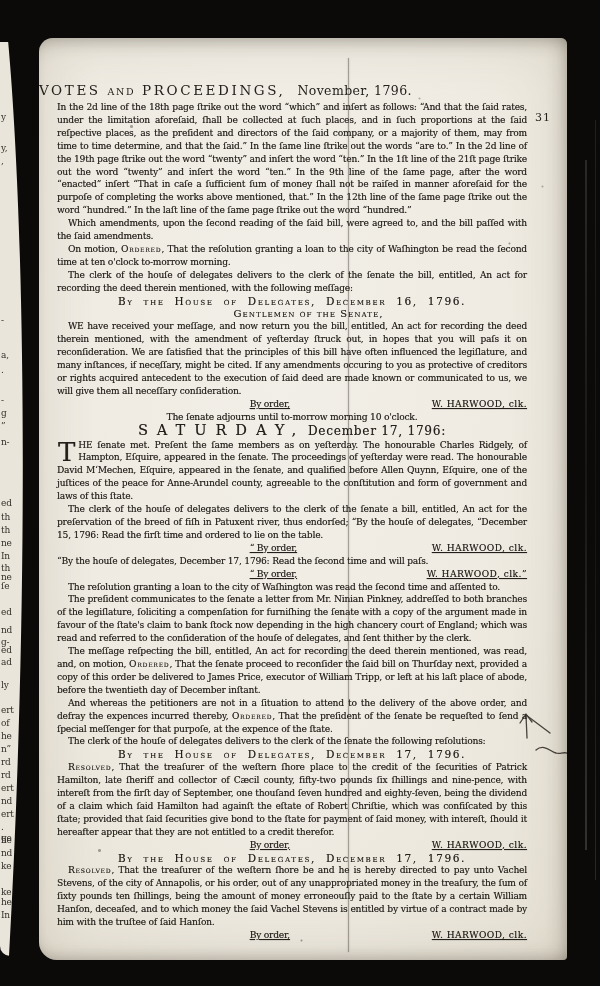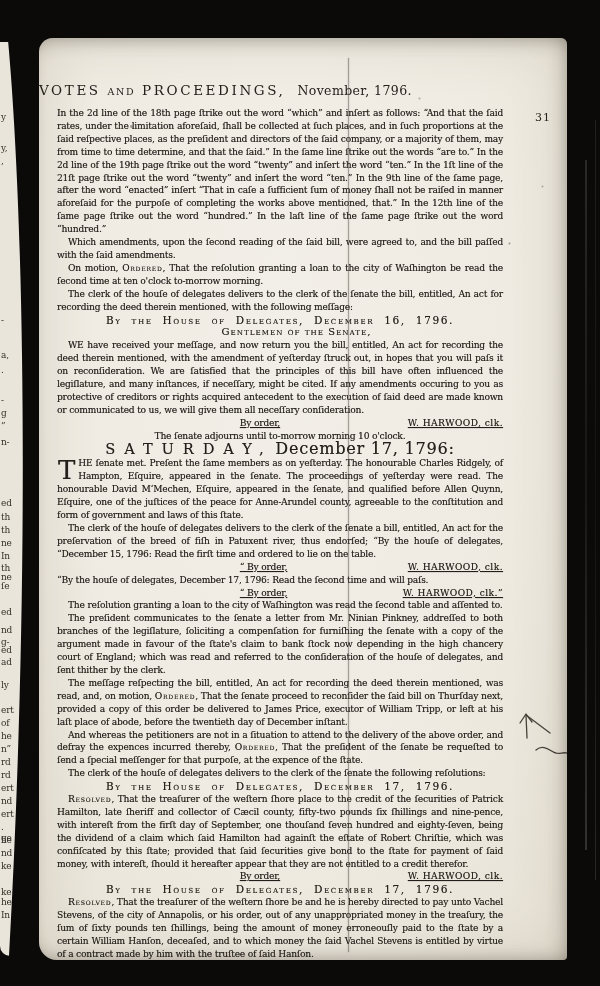--- a/index.html
+++ b/index.html
@@ -39,40 +39,40 @@
   .rh-title{
     position:absolute;left:0;right:46px;
     font-size:13.5px;letter-spacing:2.6px;white-space:nowrap;
   }
   .rh-title .and{font-size:9.5px;letter-spacing:1.6px;}
   .rh-title .rh-date{font-size:12.5px;letter-spacing:0.4px;margin-left:5px;}
   .rh-page{position:absolute;right:16px;top:2px;font-size:11px;letter-spacing:1px;margin-top:27px;}
 
   
   #content{
-    margin-top:8px;padding-left:18px;padding-right:64px;
+    margin-top:2px;padding-left:18px;padding-right:40px;
     font-size:9px;line-height:12.9px;letter-spacing:-0.15px;
     text-align:justify;color:#221f1a;
     text-shadow:0.2px 0.2px 0.3px rgba(35,30,25,.55);
   }
   #content p{margin:0;}
   p.ind{text-indent:11px;}
   .dateline{
     text-align:center;font-variant:small-caps;
     letter-spacing:1.7px;word-spacing:5px;font-size:10.4px;margin:1px 0;
   }
   .salutation{font-variant:small-caps;letter-spacing:1.1px;font-size:10px;text-indent:33px;text-align:center;}
   .sc{font-variant:small-caps;letter-spacing:0.8px;}
   .byorder{display:flex;text-decoration:underline;}
   .byorder .bo-label{margin-left:41%;white-space:nowrap;}
   .byorder .bo-sig{margin-left:auto;letter-spacing:0.5px;white-space:nowrap;}
   .center{text-align:center;}
   .heading{text-align:center;margin:12px 0 8px;white-space:nowrap;}
   .heading .spaced{font-size:14.5px;letter-spacing:9px;}
-  .heading .rest{font-size:16px;letter-spacing:0.8px;}
+  .heading .rest{font-size:12px;letter-spacing:0.8px;}
   .drop .initial{float:left;font-size:26px;line-height:22px;padding:2px 3px 0 1px;}
 
   
   .crease{
     position:absolute;left:309px;top:20px;height:894px;width:1px;
     background:rgba(70,64,55,.45);
     box-shadow:0 0 2px rgba(70,64,55,.35);
   }
   .ink-mark{position:absolute;left:0;top:0;pointer-events:none;}
   .specks{position:absolute;left:0;top:0;width:1px;height:1px;border-radius:50%;
@@ -174,21 +174,21 @@
         <p class="body ind">The clerk of the houſe of delegates delivers to the clerk of the ſenate a bill, entitled, An act for the preſervation of the breed of fiſh in Patuxent river, thus endorſed; “By the houſe of delegates, “December 15, 1796: Read the firſt time and ordered to lie on the table.</p>
         <p class="byorder">
           <span class="bo-label">“ By order,</span>
           <span class="bo-sig">W. HARWOOD, clk.</span>
         </p>
         <p class="body">“By the houſe of delegates, December 17, 1796: Read the ſecond time and will paſs.</p>
         <p class="byorder">
           <span class="bo-label">“ By order,</span>
           <span class="bo-sig">W. HARWOOD, clk.”</span>
         </p>
-        <p class="body ind">The reſolution granting a loan to the city of Waſhington was read the ſecond table and aſſented to.</p>
+        <p class="body ind">The reſolution granting a loan to the city of Waſhington was read the ſecond time and aſſented to.</p>
         <p class="body ind">The preſident communicates to the ſenate a letter from Mr. Ninian Pinkney, addreſſed to both branches of the legiſlature, ſoliciting a compenſation for furniſhing the ſenate with a copy of the argument made in favour of the ſtate's claim to bank ſtock now depending in the high chancery court of England; which was read and referred to the conſideration of the houſe of delegates, and ſent thither by the clerk.</p>
         <p class="body ind">The meſſage reſpecting the bill, entitled, An act for recording the deed therein mentioned, was read, and, on motion, <span class="sc">Ordered</span>, That the ſenate proceed to reconſider the ſaid bill on Thurſday next, provided a copy of this order be delivered to James Price, executor of William Tripp, or left at his laſt place of abode, before the twentieth day of December inſtant.</p>
         <p class="body ind">And whereas the petitioners are not in a ſituation to attend to the delivery of the above order, and defray the expences incurred thereby, <span class="sc">Ordered</span>, That the preſident of the ſenate be requeſted to ſend a ſpecial meſſenger for that purpoſe, at the expence of the ſtate.</p>
         <p class="body ind">The clerk of the houſe of delegates delivers to the clerk of the ſenate the following reſolutions:</p>
         <p class="dateline">By the House of Delegates, December 17, 1796.</p>
         <p class="body ind"><span class="sc">Resolved</span>, That the treaſurer of the weſtern ſhore place to the credit of the ſecurities of Patrick Hamilton, late ſheriff and collector of Cæcil county, fifty-two pounds ſix ſhillings and nine-pence, with intereſt from the firſt day of September, one thouſand ſeven hundred and eighty-ſeven, being the dividend of a claim which ſaid Hamilton had againſt the eſtate of Robert Chriſtie, which was confiſcated by this ſtate; provided that ſaid ſecurities give bond to the ſtate for payment of ſaid money, with intereſt, ſhould it hereafter appear that they are not entitled to a credit therefor.</p>
         <p class="byorder">
           <span class="bo-label">By order,</span>
           <span class="bo-sig">W. HARWOOD, clk.</span>
         </p>

